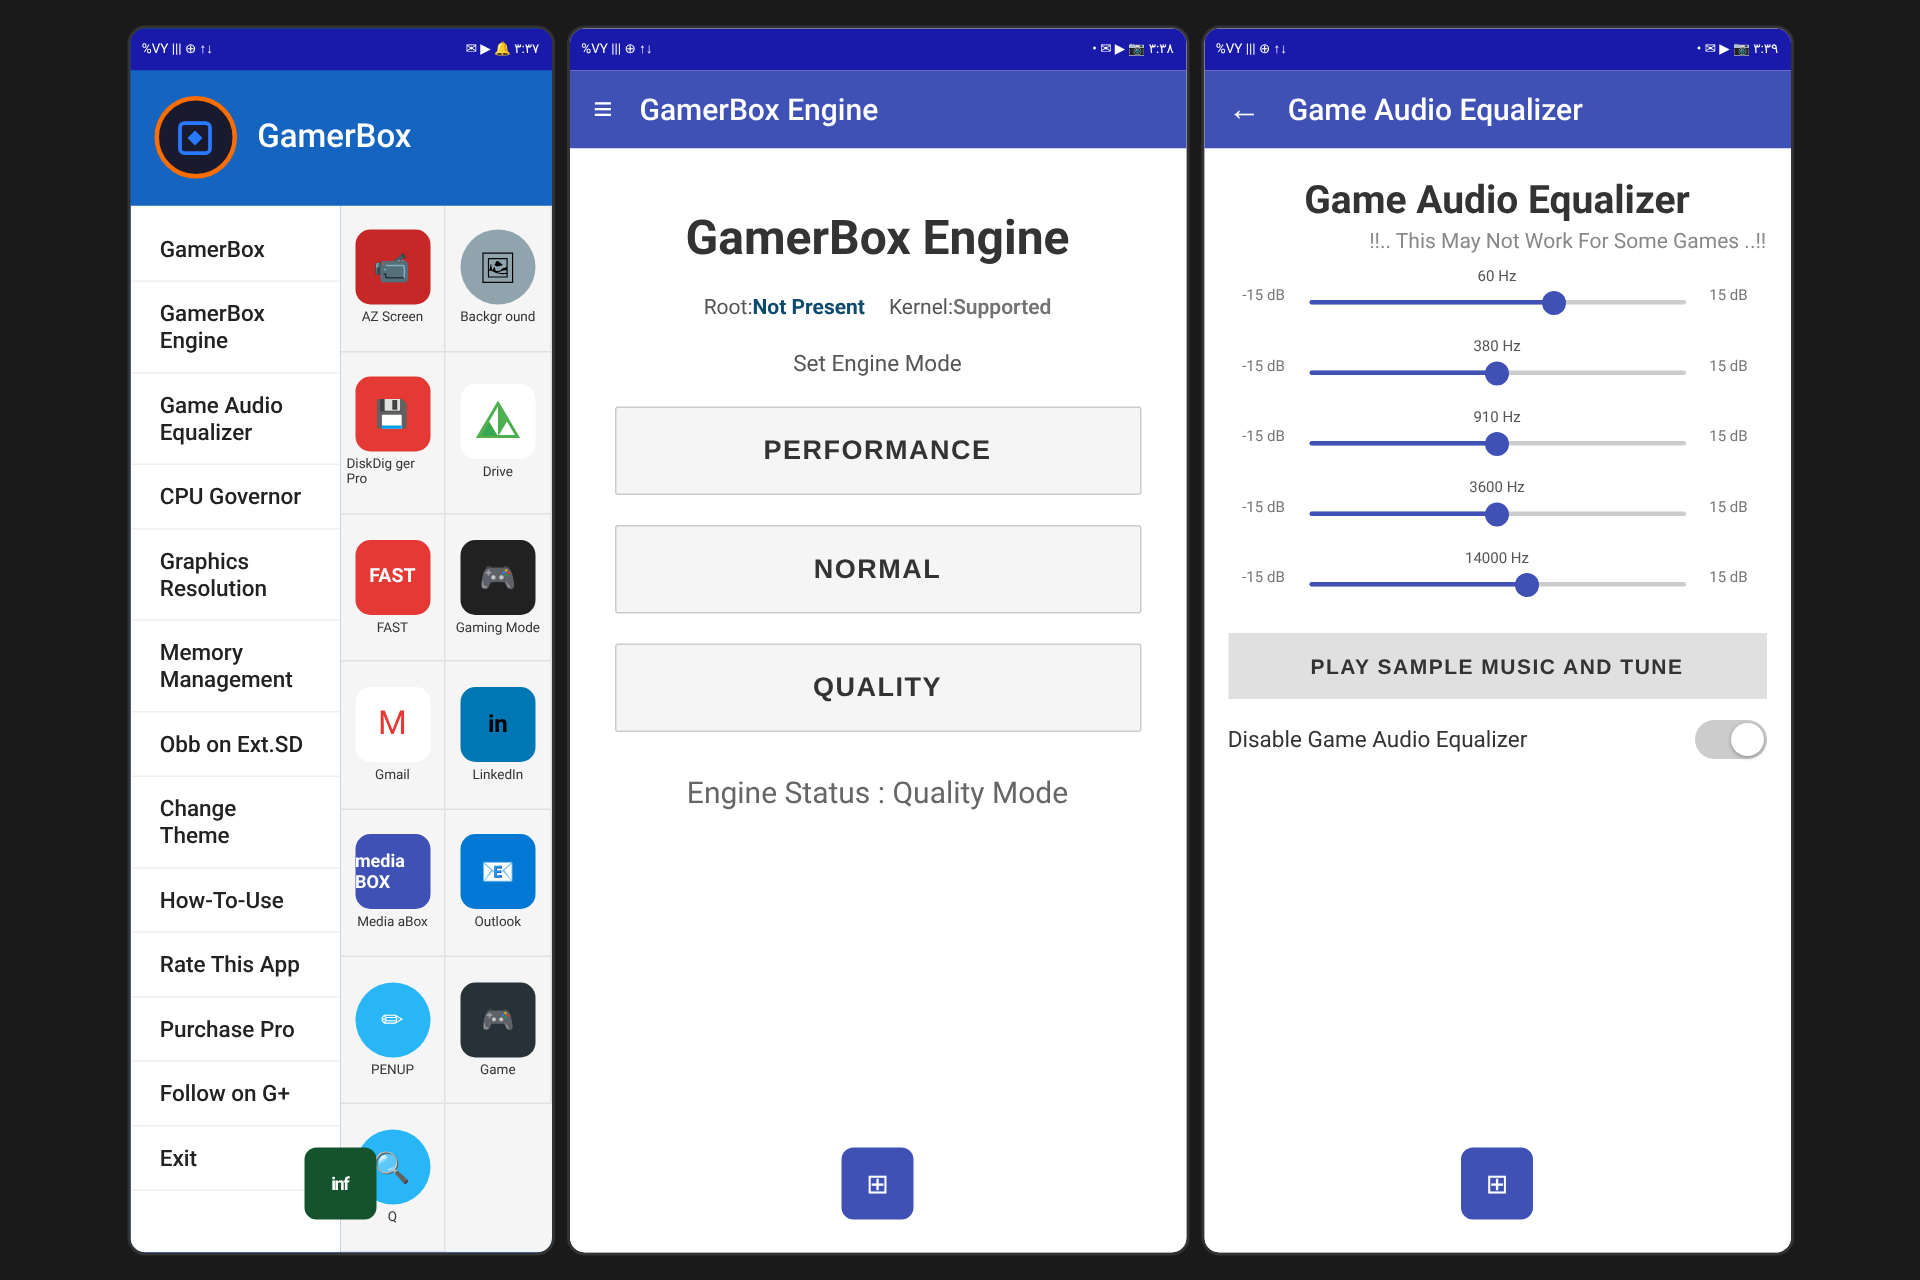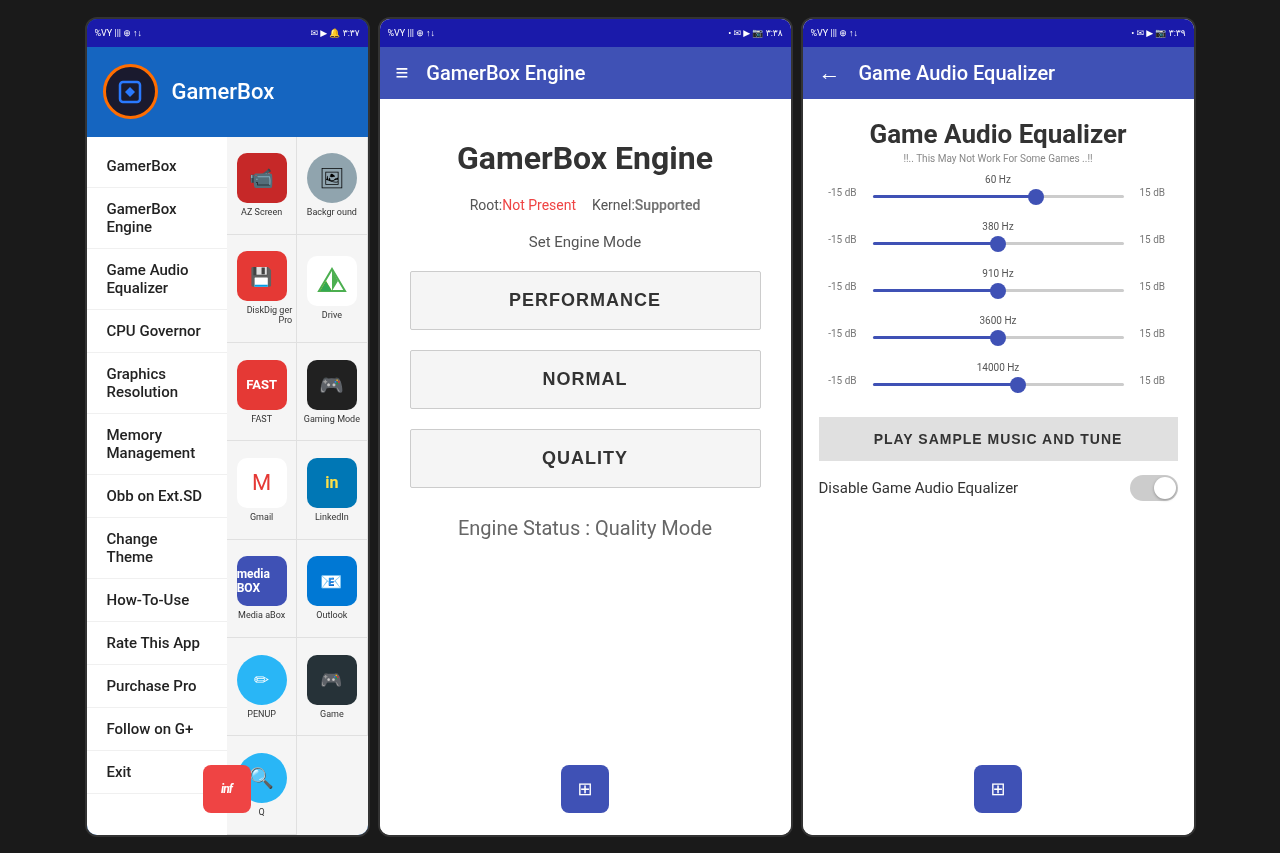--- a/index.html
+++ b/index.html
@@ -115,21 +115,21 @@
       height: 50px;
       border-radius: 10px;
       display: flex;
       align-items: center;
       justify-content: center;
       font-size: 22px;
     }
     .app-icon-label {
       font-size: 9px;
       color: #333;
-      text-align: right;
+      text-align: left;
     }
 
     
     .phone2 {
       width: 415px;
       height: 820px;
       margin: 16px 4px;
       background: #fff;
     }
     .phone2-toolbar {
@@ -169,22 +169,22 @@
     .engine-status-row {
       display: flex;
       gap: 16px;
       align-items: center;
     }
     .root-badge {
       font-size: 14px;
       color: #555;
     }
     .root-status {
-      color: #ef4444;
-      font-weight: 400;
+      color: #0c4a6e;
+      font-weight: 700;
     }
     .kernel-badge {
       font-size: 14px;
       color: #555;
     }
     .kernel-status {
       color: #737373;
       font-weight: 600;
     }
     .set-engine-label {
@@ -240,23 +240,23 @@
       overflow: hidden;
     }
     .eq-main-title {
       font-size: 26px;
       font-weight: 700;
       color: #333;
       text-align: center;
       margin-bottom: 4px;
     }
     .eq-subtitle {
-      font-size: 10px;
+      font-size: 14px;
       color: #888;
-      text-align: center;
+      text-align: right;
       margin-bottom: 10px;
     }
     .eq-row {
       display: flex;
       align-items: flex-start;
       gap: 16px;
       margin-bottom: 6px;
     }
     .eq-freq-label {
       font-size: 10px;
@@ -449,21 +449,21 @@
           <span class="app-icon-label">Gaming Mode</span>
         </div>
         <div class="app-icon-cell">
           <div class="app-icon-img" style="background:#fff;">
               <span style="font-size:22px; color:#e53935;">M</span>
             </div>
           <span class="app-icon-label">Gmail</span>
         </div>
         <div class="app-icon-cell">
           <div class="app-icon-img" style="background:#0077b5;">
-              <span style="color:#fde047;font-weight:700;font-size:16px;">in</span>
+              <span style="color:#000000;font-weight:700;font-size:16px;">in</span>
             </div>
           <span class="app-icon-label">LinkedIn</span>
         </div>
         <div class="app-icon-cell">
           <div class="app-icon-img" style="background:#3f51b5;">
               <span style="color:#fff;font-size:12px;font-weight:700;">media BOX</span>
             </div>
           <span class="app-icon-label">Media aBox</span>
         </div>
         <div class="app-icon-cell">
@@ -486,21 +486,21 @@
         </div>
         <div class="app-icon-cell">
           <div class="app-icon-img" style="background:#29b6f6; border-radius:50%;">
               <span style="font-size:20px; color:#fff;">🔍</span>
             </div>
           <span class="app-icon-label">Q</span>
         </div>
       </div>
     </div>
 
-    <div style="position:absolute; bottom:22px; left:140px; width:48px; height:48px; background:#ef4444; border-radius:8px; display:flex; align-items:center; justify-content:center; z-index:20; transform:translateX(-50%);font-style:italic;">
+    <div style="position:absolute; bottom:22px; left:140px; width:48px; height:48px; background:#14532d; border-radius:8px; display:flex; align-items:center; justify-content:center; z-index:20; transform:translateX(-50%);">
       <span style="color:#fff; font-size:12px; font-weight:700; letter-spacing:-1px;">inf</span>
     </div>
   </div>
 
   <div class="phone-frame phone2" style="position:relative;">
     <div class="status-bar">
       <span class="status-bar-left">%VY  ||| ⊕ ↑↓</span>
       <span class="status-bar-right">• ✉ ▶ 📷 ٣:٣٨</span>
     </div>
     <div class="phone2-toolbar">

